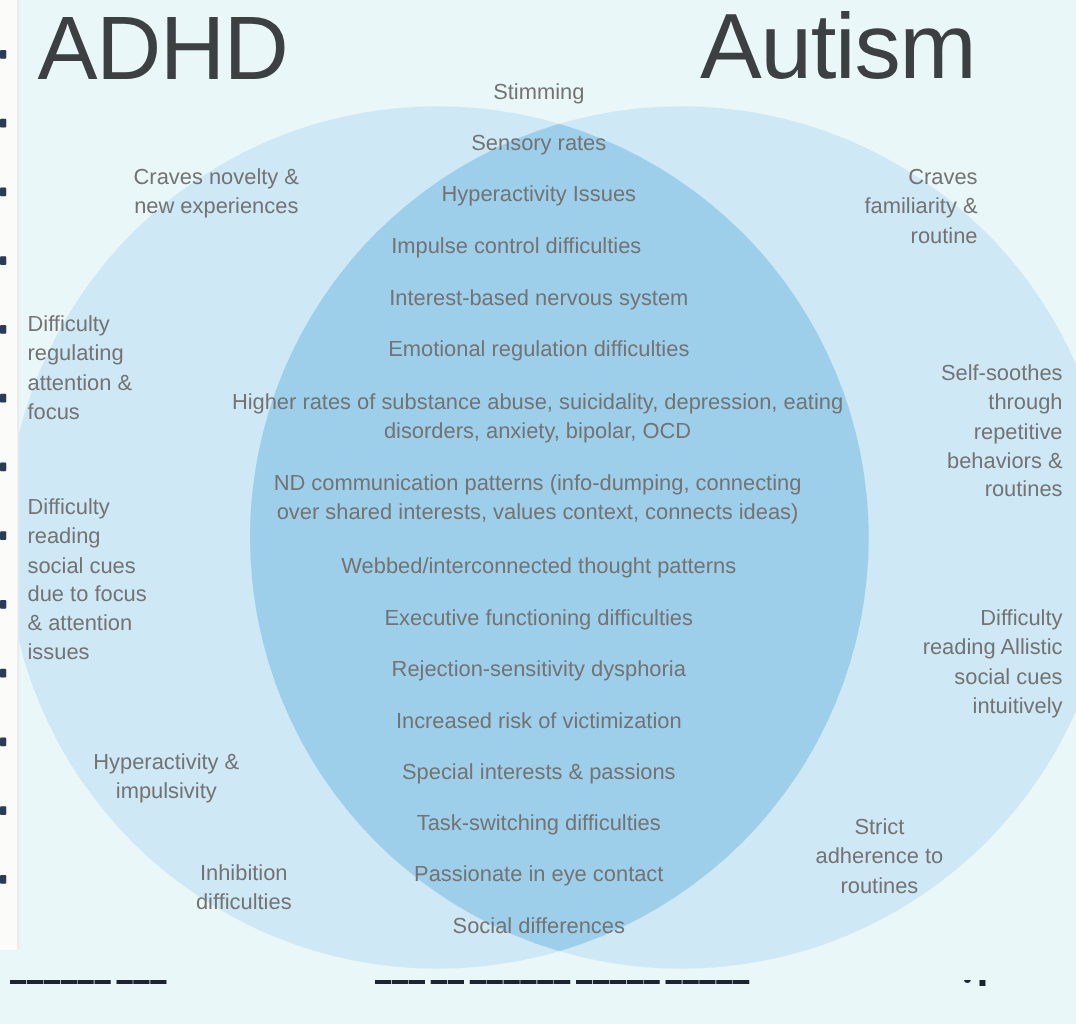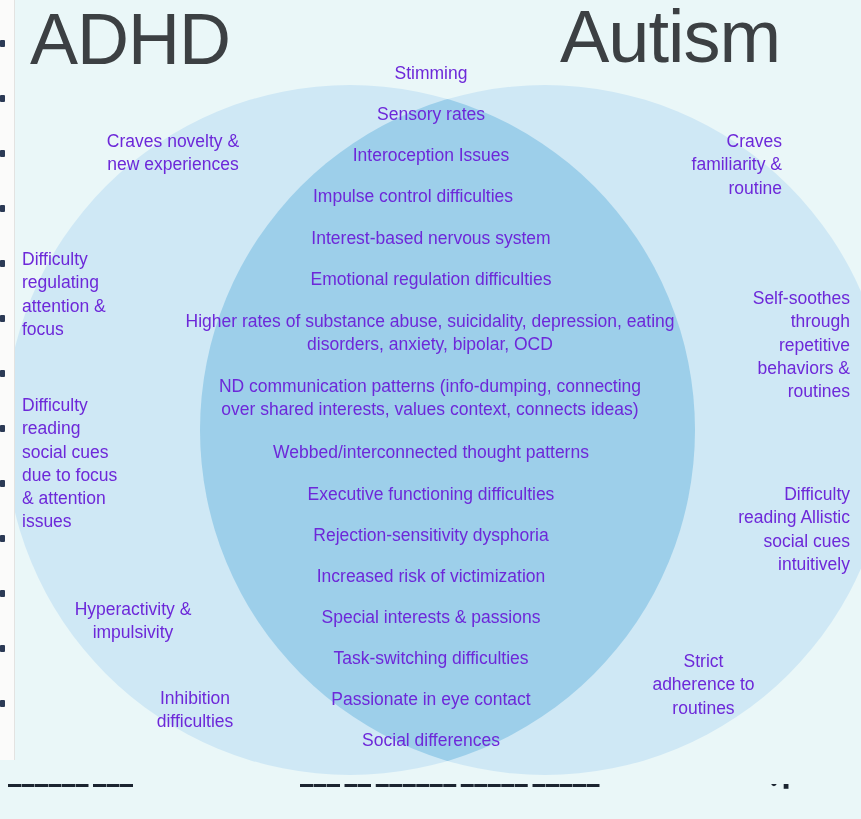--- a/index.html
+++ b/index.html
@@ -38,21 +38,21 @@
   
   .title{
     position:absolute;color:#3c4043;font-weight:300;
     letter-spacing:-1px;white-space:nowrap;
   }
   #title-adhd{left:30px;top:-2px;font-size:72px;}
   #title-autism{left:560px;top:-6px;font-size:74px;}
 
   
   .trait{
-    position:absolute;color:#6d28d9;
+    position:absolute;color:#737373;
     font-size:17.5px;line-height:1.33;white-space:pre-line;
   }
   .center-col{text-align:center;}
   .left-col{text-align:left;}
   .right-col{text-align:right;}
   .left-col-center{text-align:center;}
 </style>
 </head>
 <body>
 
@@ -86,21 +86,21 @@
 due to focus
 &amp; attention
 issues</div>
   <div class="trait left-col-center" style="left:38px;top:598px;width:190px;">Hyperactivity &amp;
 impulsivity</div>
   <div class="trait left-col-center" style="left:120px;top:687px;width:150px;">Inhibition
 difficulties</div>
 
   <div class="trait center-col" style="left:231px;top:62px;width:400px;">Stimming</div>
   <div class="trait center-col" style="left:231px;top:103px;width:400px;">Sensory rates</div>
-  <div class="trait center-col" style="left:231px;top:144px;width:400px;">Interoception Issues</div>
+  <div class="trait center-col" style="left:231px;top:144px;width:400px;">Hyperactivity Issues</div>
   <div class="trait center-col" style="left:213px;top:185px;width:400px;">Impulse control difficulties</div>
   <div class="trait center-col" style="left:231px;top:227px;width:400px;">Interest-based nervous system</div>
   <div class="trait center-col" style="left:231px;top:268px;width:400px;">Emotional regulation difficulties</div>
   <div class="trait center-col" style="left:140px;top:310px;width:580px;">Higher rates of substance abuse, suicidality, depression, eating
 disorders, anxiety, bipolar, OCD</div>
   <div class="trait center-col" style="left:155px;top:375px;width:550px;">ND communication patterns (info-dumping, connecting
 over shared interests, values context, connects ideas)</div>
   <div class="trait center-col" style="left:231px;top:441px;width:400px;">Webbed/interconnected thought patterns</div>
   <div class="trait center-col" style="left:231px;top:483px;width:400px;">Executive functioning difficulties</div>
   <div class="trait center-col" style="left:231px;top:524px;width:400px;">Rejection-sensitivity dysphoria</div>

